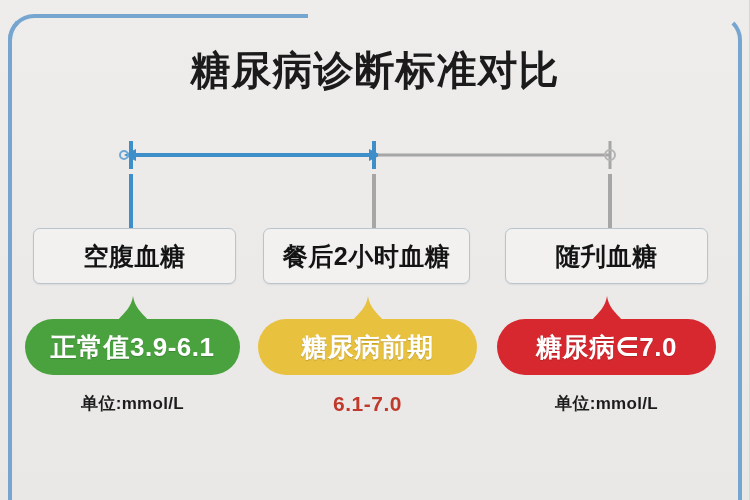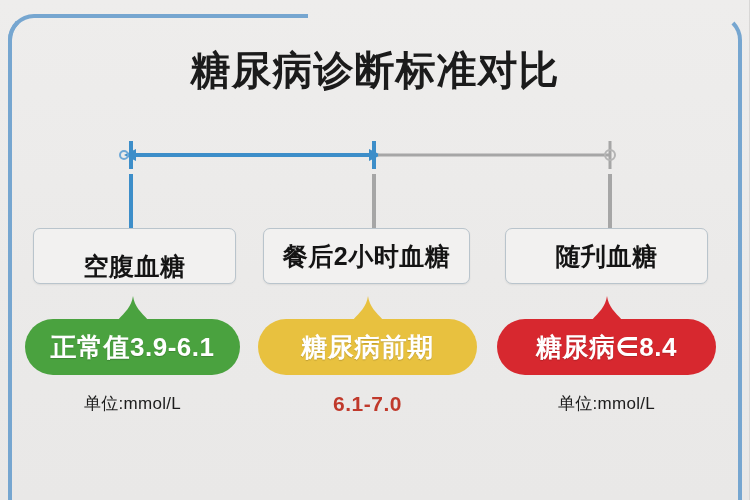--- a/index.html
+++ b/index.html
@@ -104,21 +104,21 @@
     justify-content: center;
     box-shadow: 0 1px 2px rgba(0,0,0,0.07);
   }
   .wbox span {
     font-size: 25px;
     font-weight: bold;
     color: #141414;
     white-space: nowrap;
     letter-spacing: 0.5px;
   }
-  .wbox-0 { left: 33px;  width: 203px; align-items: flex-end; }
+  .wbox-0 { left: 33px;  width: 203px; }
   .wbox-1 { left: 263px; width: 207px; }
   .wbox-2 { left: 505px; width: 203px; font-family: Liberation Mono, monospace; }
 
   
   .pills {
     position: absolute;
     left: 0;
     top: 296px;
     width: 750px;
     height: 90px;
@@ -172,21 +172,21 @@
     top: 0;
     text-align: center;
     white-space: nowrap;
   }
   .cap-0 { left: 25px;  width: 215px; }
   .cap-1 { left: 258px; width: 219px; }
   .cap-2 { left: 497px; width: 219px; }
 
   .cap-unit {
     font-size: 17px;
-    font-weight: normal;
+    font-weight: bold;
     color: #1c1c1c;
     letter-spacing: 0.3px;
   }
   .cap-range {
     font-size: 21px;
     font-weight: bold;
     letter-spacing: 0.5px;
   }
 </style>
 </head>
@@ -264,21 +264,21 @@
       </div>
     </div>
 
     <div class="pill-wrap pill-wrap-2">
       <div class="pill-tab">
         <svg width="46" height="30" viewBox="0 0 46 30" xmlns="http://www.w3.org/2000/svg">
           <path id="tabshape2" d="M23 0 C24.5 11 31 16 38 24 L8 24 C15 16 21.5 11 23 0 Z" fill="#d7282f"></path>
         </svg>
       </div>
       <div class="pill-body" style="background: rgb(215, 40, 47);">
-        <span>糖尿病∈8.4</span>
+        <span>糖尿病∈7.0</span>
       </div>
     </div>
 
   </div>
 
   <div class="captions">
     <div class="cap cap-0">
       <span class="cap-unit">单位:mmol/L</span>
     </div>
     <div class="cap cap-1">

